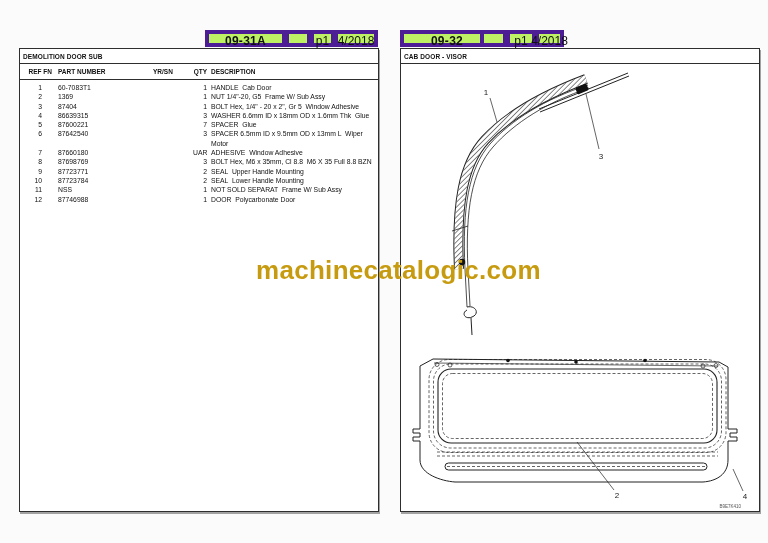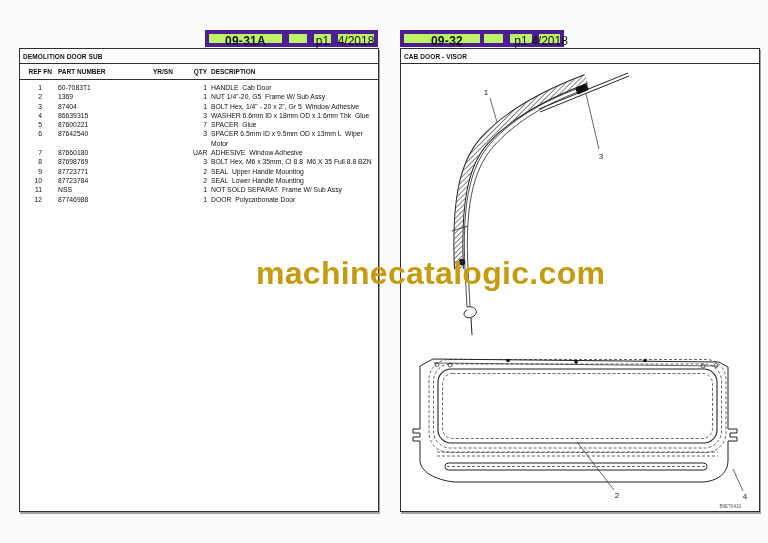--- a/index.html
+++ b/index.html
@@ -55,21 +55,21 @@
 
   .models-note {
     position:absolute; left:0; right:0; top:414px; bottom:0;
     border-top:1px solid #2e2e2e;
     font-weight:bold; font-size:11px; line-height:13.5px;
     padding:1px 2px; letter-spacing:-0.1px; white-space:pre-wrap;
   }
 
   .watermark {
     position:absolute; left:256px; top:255px; z-index:9;
-    font-size:32px; font-weight:bold; letter-spacing:.3px;
+    font-size:26px; font-weight:bold; letter-spacing:.3px;
     pointer-events:none;
   }
 
   .diagram-svg { position:absolute; left:0; top:15px; }
   .callout-num { font-size:8px; font-weight:normal; fill:#1a1a1a;
                  font-family:"Liberation Sans", sans-serif; }
   .fig-code { font-size:4.5px; fill:#555; font-family:"Liberation Sans", sans-serif; }
 </style>
 </head>
 <body>

